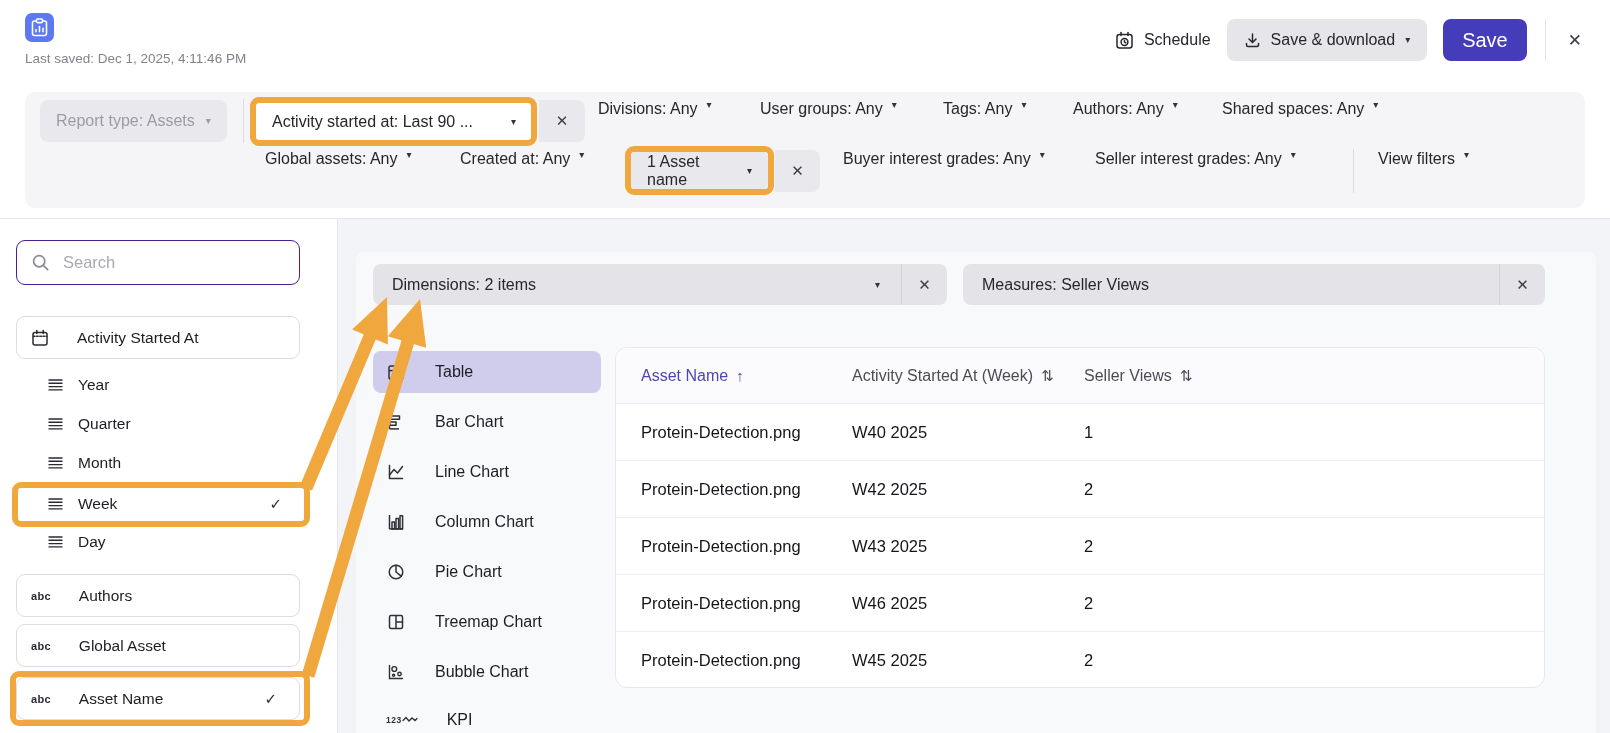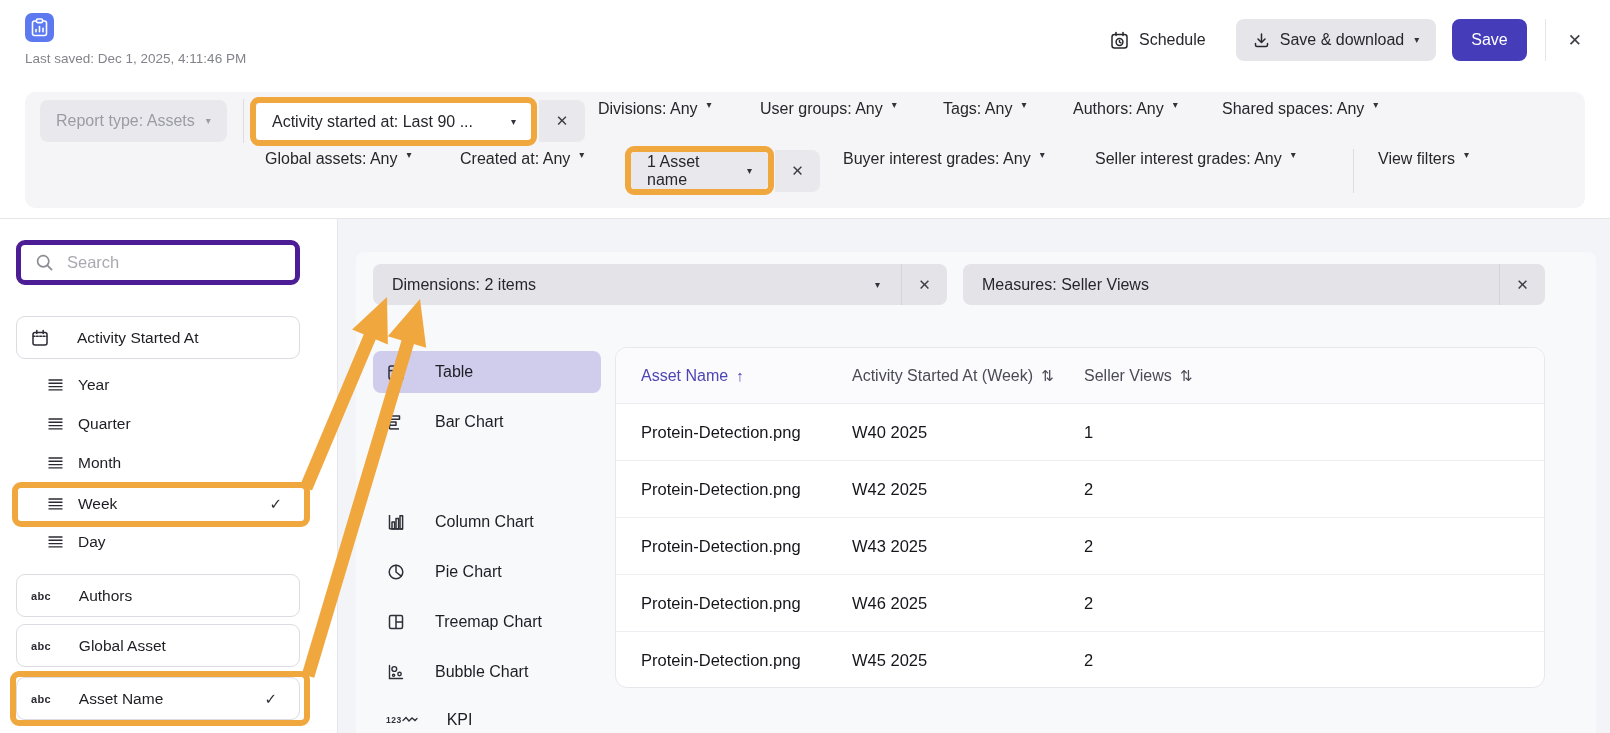--- a/index.html
+++ b/index.html
@@ -7,42 +7,42 @@
 body{width:1610px;height:733px;font-family:"Liberation Sans","DejaVu Sans",sans-serif;color:#1c1c23}
 .page{position:relative;width:1610px;height:733px;overflow:hidden;background:#fff}
 svg{display:block}
 
 .title-row{position:absolute;left:25px;top:13px;display:flex;align-items:center;gap:13px}
 .app-icon{width:29px;height:29px;border-radius:7px;background:#5c79f0;display:flex;align-items:center;justify-content:center}
 .page-title{font-size:20.5px;font-weight:700;color:#15151b;letter-spacing:.1px}
 .last-saved{position:absolute;left:25px;top:51px;font-size:13.5px;color:#83838c}
 .actions{position:absolute;right:16px;top:19px;display:flex;align-items:center;height:42px}
 .ghost-btn{display:flex;align-items:center;gap:10px;font-size:16px;color:#26262c;background:none;border:none;height:42px;padding:0 12px;cursor:pointer;font-family:inherit}
-.gray-btn{display:flex;align-items:center;gap:10px;font-size:16px;color:#26262c;background:#e6e6ea;border:none;border-radius:8px;height:42px;padding:0 17px;margin-left:18px;cursor:pointer;font-family:inherit}
-.primary-btn{background:#453cba;color:#fff;font-size:16px;border:none;border-radius:8px;height:42px;padding:0 19px;margin-left:16px;cursor:pointer;font-family:inherit}
+.gray-btn{display:flex;align-items:center;gap:10px;font-size:16px;color:#26262c;background:#e6e6ea;border:none;border-radius:8px;height:42px;padding:0 17px;margin-left:4px;cursor:pointer;font-family:inherit}
+.primary-btn{background:#453cba;color:#fff;font-size:20px;border:none;border-radius:8px;height:42px;padding:0 19px;margin-left:16px;cursor:pointer;font-family:inherit}
 .vdiv-top{width:1px;height:42px;background:#e4e4e9;margin-left:18px}
 .close-btn{background:none;border:none;font-size:17px;color:#3f3f47;padding:0 12px;margin-left:10px;cursor:pointer;font-family:inherit}
 .caret{font-size:10px;color:#33333b;line-height:1}
 
 .fp{position:absolute;left:25px;top:92px;width:1560px;height:116px;background:#f5f5f7;border-radius:10px}
 .pill{position:absolute;display:flex;align-items:center;gap:11px;background:#e9e9ed;border-radius:8px;height:42px;padding:0 16px;font-size:16px;color:#26262c;cursor:pointer}
 .pill.muted{color:#9b9ba4}
 .pill.muted .caret{color:#9b9ba4}
 .pill.white{background:#fff;border-radius:5px}
 .tfilter{position:absolute;top:8px;display:flex;align-items:flex-start;gap:9px;font-size:16px;color:#26262c;height:42px;cursor:pointer}
 .tfilter.r2{top:58px}
 .xseg{position:absolute;width:46px;height:42px;background:#e9e9ed;border-radius:0 8px 8px 0;display:flex;align-items:center;justify-content:center;font-size:15px;color:#3c3c44;cursor:pointer}
 .fdiv{position:absolute;width:1px;background:#dcdce2}
 
 .annot{position:absolute;border:6px solid #f0a73e;border-radius:9px;z-index:40;pointer-events:none}
 .arrows{position:absolute;left:0;top:0;z-index:50;pointer-events:none}
 
 .hdiv{position:absolute;left:0;top:218px;width:1610px;height:1px;background:#e6e6ea}
 .sidebar{position:absolute;left:0;top:219px;width:338px;height:514px;background:#fff;border-right:1px solid #e5e5ea}
-.search-box{position:absolute;left:16px;top:21px;width:284px;height:45px;border:5px solid #4c1d95;border-radius:9px;background:#fff;display:flex;align-items:center;gap:13px;padding:0 14px}
+.search-box{position:absolute;left:16px;top:21px;width:284px;height:45px;border:1px solid #4c1d95;border-radius:9px;background:#fff;display:flex;align-items:center;gap:13px;padding:0 14px}
 .search-box input{border:none;outline:none;font-size:16.5px;color:#1d1d24;width:200px;font-family:inherit;background:transparent}
 .search-box input::placeholder{color:#a9a9b1}
 .scard{position:absolute;left:16px;width:284px;height:43px;border:1px solid #dcdce2;border-radius:9px;background:#fff;display:flex;align-items:center;gap:28px;padding:0 14px;font-size:15.5px;color:#1d1d24;cursor:pointer}
 .abc{font-size:11px;font-weight:700;letter-spacing:.3px;color:#2a2a32}
 .drow{position:absolute;left:30px;width:276px;height:38px;display:flex;align-items:center;gap:15px;padding-left:18px;font-size:15.5px;color:#1d1d24;cursor:pointer}
 .check{margin-left:auto;margin-right:24px;font-size:15px;color:#2b2b33}
 .scard .check{margin-right:8px}
 
 .main{position:absolute;left:338px;top:219px;width:1272px;height:514px;background:#f3f4f7}
 .inner{position:absolute;left:18px;top:33px;width:1240px;height:481px;background:#f8f9fb;border-radius:8px 8px 0 0}
@@ -304,20 +304,29 @@
       <span>
           <svg width="20" height="20" viewBox="0 0 20 20" fill="none" stroke="#2f2f38" stroke-width="1.5" stroke-linejoin="round">
             <line x1="3.5" y1="3" x2="3.5" y2="17"></line>
             <rect x="3.5" y="4" width="10" height="3.2"></rect>
             <rect x="3.5" y="10" width="6.5" height="3.2"></rect>
             <line x1="3.5" y1="16.9" x2="13" y2="16.9"></line>
           </svg>
         </span>
       <span>Bar Chart</span>
     </div>
+    <div class="chart-item" style="top:232px">
+      <span>
+          <svg width="20" height="20" viewBox="0 0 20 20" fill="none" stroke="#2f2f38" stroke-width="1.5" stroke-linecap="round" stroke-linejoin="round">
+            <polyline points="3.5,3.5 3.5,16.5 16.5,16.5"></polyline>
+            <polyline points="3.5,13 8,7.5 11.5,11 16.5,4.5"></polyline>
+          </svg>
+        </span>
+      <span>Line Chart</span>
+    </div>
     <div class="chart-item" style="top:282px">
       <span>
           <svg width="20" height="20" viewBox="0 0 20 20" fill="none" stroke="#2f2f38" stroke-width="1.5" stroke-linejoin="round">
             <line x1="3.5" y1="3" x2="3.5" y2="17"></line>
             <line x1="3.5" y1="16.9" x2="17" y2="16.9"></line>
             <rect x="6" y="10" width="2.6" height="6.9"></rect>
             <rect x="10" y="6.5" width="2.6" height="10.4"></rect>
             <rect x="14" y="3.8" width="2.6" height="13.1"></rect>
           </svg>
         </span>

